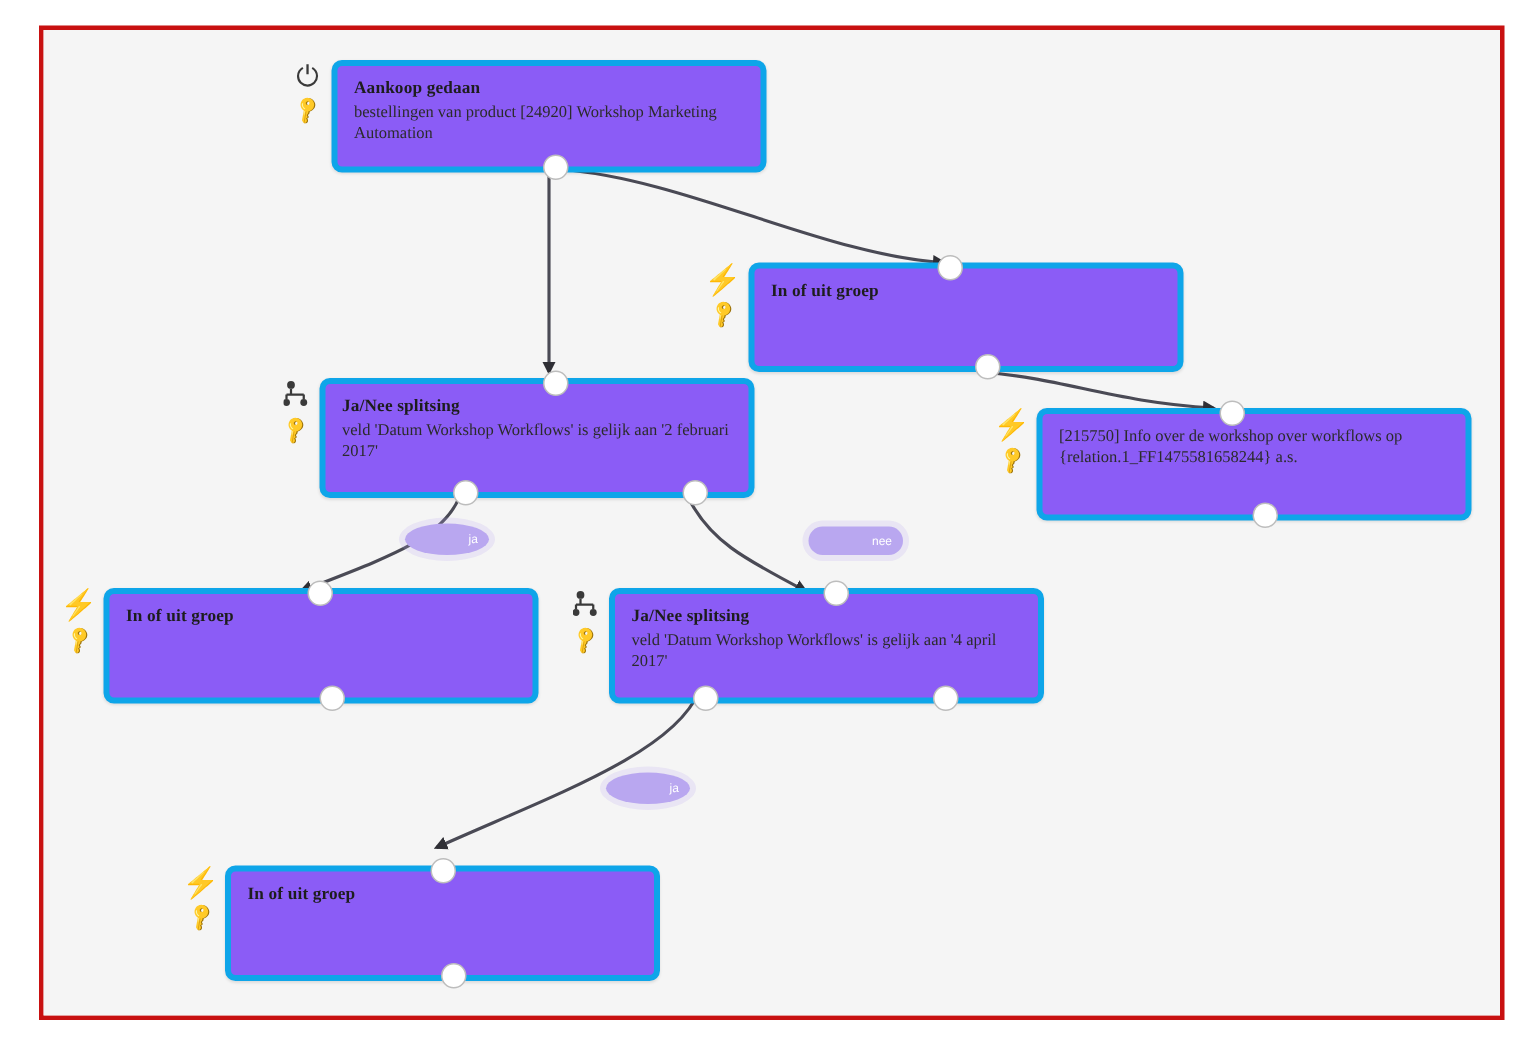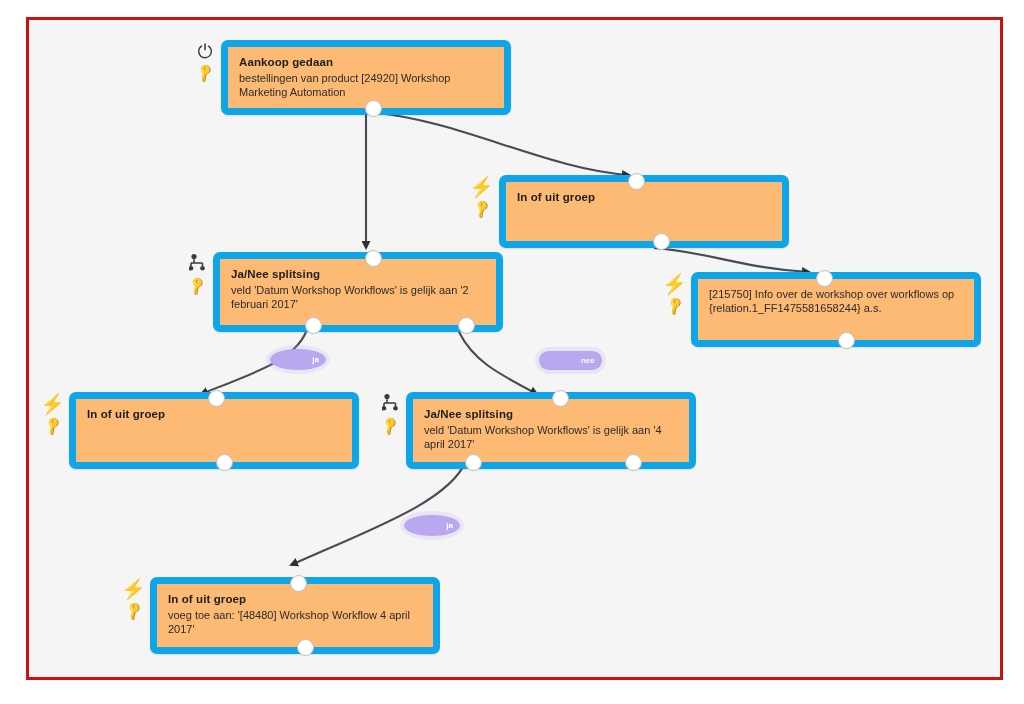--- a/index.html
+++ b/index.html
@@ -44,24 +44,25 @@
     top: 0;
     width: 971px;
     height: 657px;
     pointer-events: none;
   }
 
   
   .node {
     position: absolute;
     box-sizing: border-box;
-    background: #fdba74;
-    border: 7px solid #0ea5e9;
+    background: #8b5cf6;
+    border: 4px solid #0ea5e9;
     border-radius: 7px;
     box-shadow: 0 1px 2px rgba(0,0,0,0.10);
+    font-family: Liberation Serif, serif;
   }
   .node-body {
     padding: 9px 11px 8px 11px;
   }
   .node-title {
     font-size: 11.5px;
     font-weight: bold;
     color: #1d1d1d;
     line-height: 13px;
     margin-bottom: 3px;
@@ -113,21 +114,21 @@
 
   
   .badge {
     position: absolute;
     display: flex;
     align-items: center;
     justify-content: center;
     background: #b9a7f0;
     color: #ffffff;
     font-size: 8px;
-    font-weight: bold;
+    font-weight: normal;
     box-shadow: 0 0 0 4px rgba(185,167,240,0.20);
     padding-left: 35px;
   }
   .badge.round {
     width: 21px; height: 21px; border-radius: 50%;
   }
   .badge.pill {
     width: 28px; height: 19px; border-radius: 10px; margin-left: 44px;
   }
 </style>
@@ -249,21 +250,20 @@
         <div class="port out" style="left:212px;"></div>
       </div>
 
       <div class="gutter" style="left:92px; top:559px;">
         <span class="glyph ic-bolt">⚡</span>
         <span class="ic-key">🔑</span>
       </div>
       <div class="node" style="left:121px; top:557px; width:290px; height:77px;">
         <div class="node-body">
           <div class="node-title">In of uit groep</div>
-          <div class="node-desc">voeg toe aan: '[48480] Workshop Workflow 4 april 2017'</div>
         </div>
         <div class="port in" style="left:133px;"></div>
         <div class="port out" style="left:140px;"></div>
       </div>
 
       <div class="badge round" style="left:241px; top:329px;">ja</div>
       <div class="badge pill" style="left:466px; top:331px;">nee</div>
       <div class="badge round" style="left:375px; top:495px;">ja</div>
 
     </div>

